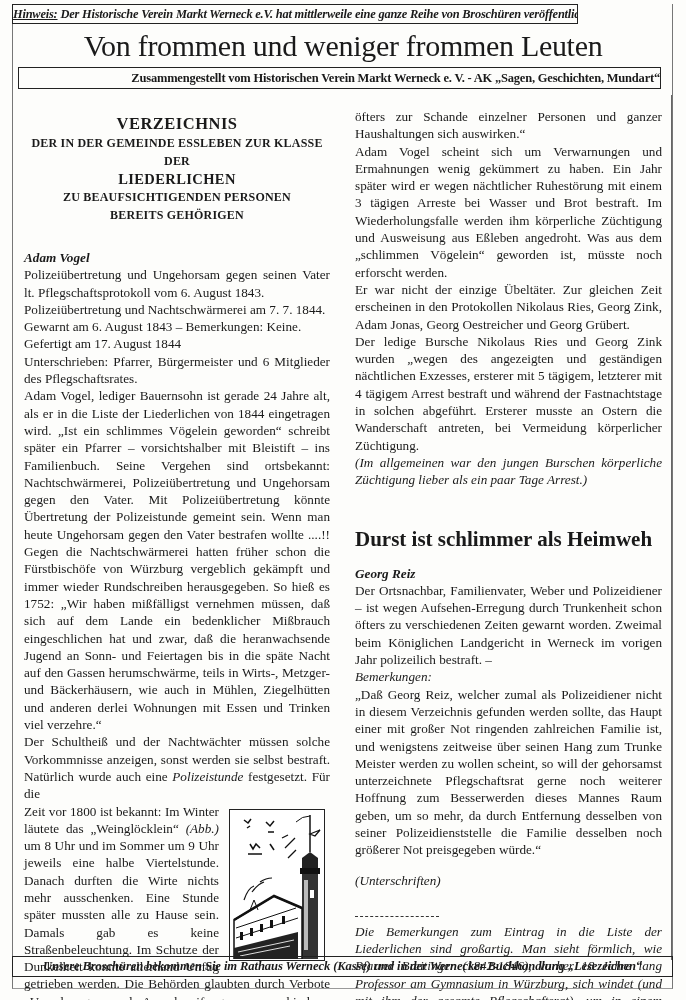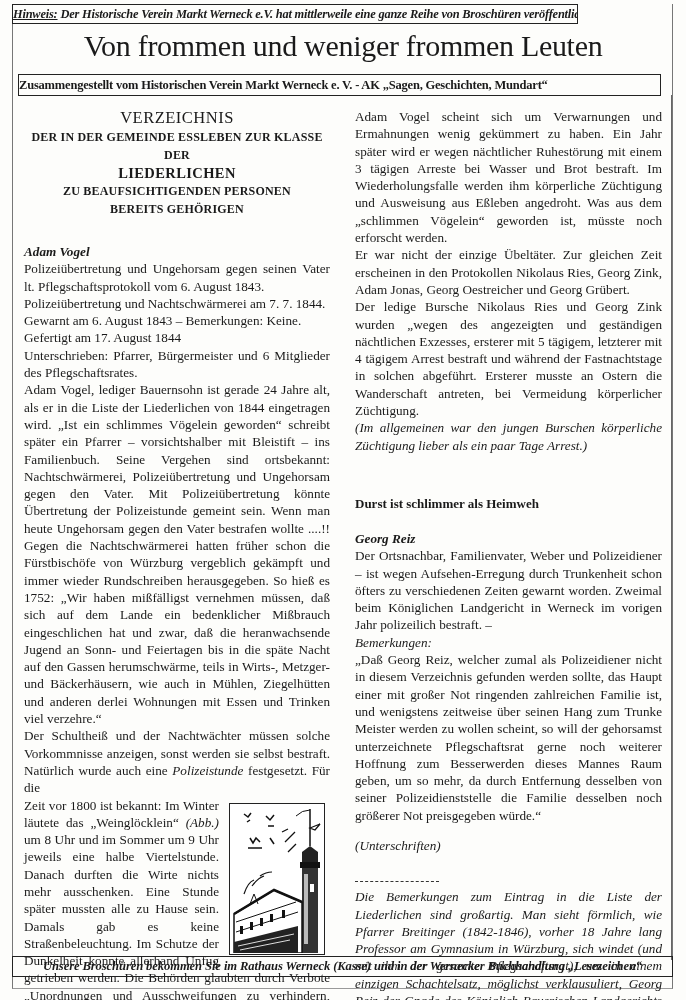--- a/index.html
+++ b/index.html
@@ -4,35 +4,35 @@
 <style>
   html, body { margin:0; padding:0; background:#fdfdfb; }
   body { width:686px; height:1000px; position:relative; overflow:hidden;
          font-family:"Liberation Serif", serif; color:#1a1a1a; }
   .page-frame { position:absolute; left:12px; top:4px; width:661px; height:985px;
                 border-left:1px solid #777; border-right:1px solid #777; border-bottom:1px solid #999; box-sizing:border-box; }
   .hint-box { position:absolute; left:12px; top:4px; width:566px; height:20px; border:1.5px solid #222; box-sizing:border-box;
               font-style:italic; font-weight:bold; font-size:12.4px; line-height:18px; text-align:center; letter-spacing:-0.2px; white-space:nowrap; overflow:hidden; }
   .hint-box .hint-label { text-decoration:underline; }
   .main-title { position:absolute; left:0; width:686px; top:28px; text-align:center; font-size:30px; line-height:36px; white-space:nowrap; letter-spacing:-0.3px; }
-  .sub-box { position:absolute; left:18px; top:74px; width:643px; height:22px; border:1.5px solid #222; box-sizing:border-box;
-             font-weight:bold; font-size:12.5px; line-height:20px; text-align:left; white-space:nowrap; letter-spacing:-0.2px; }
+  .sub-box { position:absolute; left:18px; top:67px; width:643px; height:22px; border:1.5px solid #222; box-sizing:border-box;
+             font-weight:bold; font-size:12.5px; line-height:20px; text-align:right; white-space:nowrap; letter-spacing:-0.2px; }
   .col { position:absolute; font-size:13.2px; line-height:17.3px; text-align:justify; }
   .col-left { left:24px; top:108px; width:306px; }
   .col-right { left:355px; top:108px; width:307px; }
   .col-divider { position:absolute; left:671px; top:95px; width:1px; height:865px; background:#666; }
-  .verz-title { text-align:center; font-weight:normal; font-size:16.5px; line-height:20px; letter-spacing:0.5px; }
+  .verz-title { text-align:center; font-weight:bold; font-size:16.5px; line-height:20px; letter-spacing:0.5px; margin-top:6px; }
   .verz-line { text-align:center; font-weight:bold; font-size:12px; line-height:18px; letter-spacing:0.2px; }
   .verz-big { text-align:center; font-weight:bold; font-size:14.5px; line-height:18px; letter-spacing:0.4px; }
   .person-name { font-style:italic; font-weight:bold; margin-top:25px; }
   p { margin:0; }
   .italic { font-style:italic; }
   .figure-wrap { position:relative; }
   .float-figure { float:right; width:96px; height:152px; border:1.5px solid #222; margin:6px 5px 2px 10px; box-sizing:border-box; background:#fff; overflow:hidden; }
-  .section-heading { font-weight:bold; font-size:13px; line-height:20px; margin-top:40px; margin-bottom:13px; }
+  .section-heading { font-weight:bold; font-size:21px; line-height:20px; margin-top:40px; margin-bottom:13px; }
   .dash-rule { width:84px; border-top:1px dashed #333; margin:27px 0 6px 0; }
   .spacer { height:13px; }
   .footer-box { position:absolute; left:12px; top:956px; width:661px; height:21px; border:1.5px solid #222; box-sizing:border-box;
                 font-style:italic; font-weight:bold; font-size:12.6px; line-height:19px; text-align:center; white-space:nowrap; letter-spacing:-0.1px; overflow:hidden; }
 </style>
 </head>
 <body>
 
 <div class="page-frame"></div>
 
@@ -90,20 +90,21 @@
         <path d="M14 90 q4 -12 10 -14 M22 82 q6 -8 12 -10 M30 72 q6 -4 12 -4" stroke="#111" stroke-width="1.2" fill="none"></path>
         <path d="M4 138 l64 -16 l0 27 l-64 0 z" fill="#222"></path>
         <path d="M8 142 l56 -12 M10 146 l50 -10" stroke="#ddd" stroke-width="1" fill="none"></path>
       </svg>
     </div>
     <p><span>Zeit vor 1800 ist bekannt: Im Winter läutete das „Weinglöcklein“ </span><span class="italic">(Abb.)</span><span> um 8 Uhr und im Sommer um 9 Uhr jeweils eine halbe Viertelstunde. Danach durften die Wirte nichts mehr ausschenken. Eine Stunde später mussten alle zu Hause sein. Damals gab es keine Straßenbeleuchtung. Im Schutze der Dunkelheit konnte allerhand Unfug getrieben werden. Die Behörden glaubten durch Verbote „Unordnungen und Ausschweifungen zu verhindern, welche sich bei dem nächtlichen Hin- und Hergehen zutragen, die zwar die schwarze Decke der Nacht verbirgt, aber leider</span></p>
   </div>
 </div>
 
 <div class="col col-right">
+  <p>öfters zur Schande einzelner Personen und ganzer Haushaltungen sich auswirken.“</p>
   <p>Adam Vogel scheint sich um Verwarnungen und Ermahnungen wenig gekümmert zu haben. Ein Jahr später wird er wegen nächtlicher Ruhestörung mit einem 3 tägigen Arreste bei Wasser und Brot bestraft. Im Wiederholungsfalle werden ihm körperliche Züchtigung und Ausweisung aus Eßleben angedroht. Was aus dem „schlimmen Vögelein“ geworden ist, müsste noch erforscht werden.</p>
   <p>Er war nicht der einzige Übeltäter. Zur gleichen Zeit erscheinen in den Protokollen Nikolaus Ries, Georg Zink, Adam Jonas, Georg Oestreicher und Georg Grübert.</p>
   <p>Der ledige Bursche Nikolaus Ries und Georg Zink wurden „wegen des angezeigten und geständigen nächtlichen Exzesses, ersterer mit 5 tägigem, letzterer mit 4 tägigem Arrest bestraft und während der Fastnachtstage in solchen abgeführt. Ersterer musste an Ostern die Wanderschaft antreten, bei Vermeidung körperlicher Züchtigung.</p>
   <p class="italic">(Im allgemeinen war den jungen Burschen körperliche Züchtigung lieber als ein paar Tage Arrest.)</p>
 
   <div class="section-heading">Durst ist schlimmer als Heimweh</div>
 
   <div class="person-name" style="margin-top:16px">Georg Reiz</div>
   <p>Der Ortsnachbar, Familienvater, Weber und Polizeidiener – ist wegen Aufsehen-Erregung durch Trunkenheit schon öfters zu verschiedenen Zeiten gewarnt worden. Zweimal beim Königlichen Landgericht in Werneck im vorigen Jahr polizeilich bestraft. –</p>
   <p class="italic">Bemerkungen:</p>

